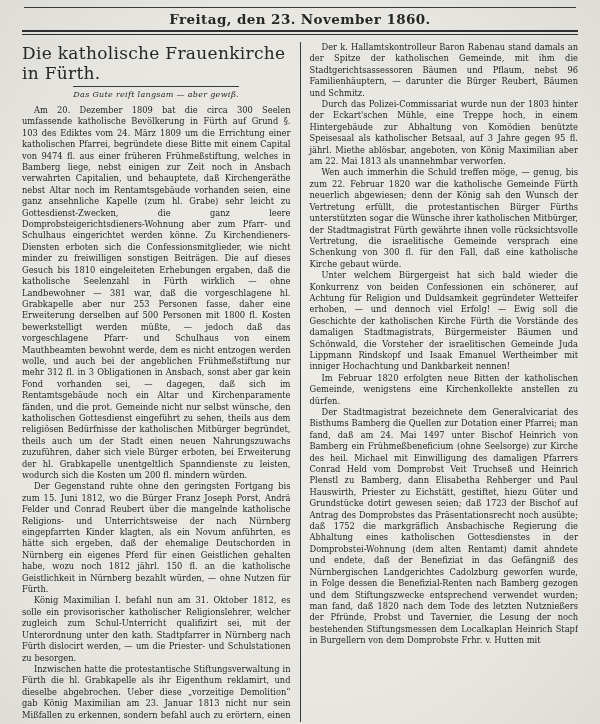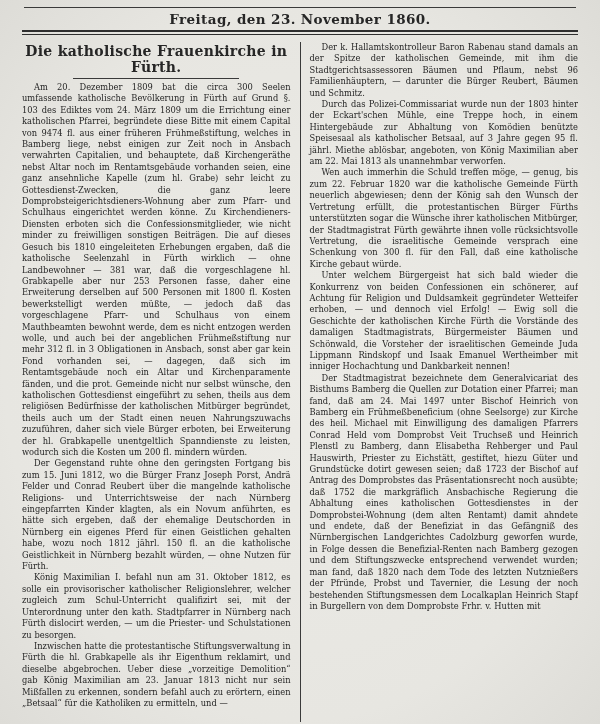--- a/index.html
+++ b/index.html
@@ -35,23 +35,22 @@
     margin-top: 7px;
     height: 680px;
     overflow: hidden;
   }
   .col { flex: 1 1 0; overflow: hidden; min-width: 0; }
   .col.left  { padding-right: 9px; }
   .col.right { padding-left: 9px; }
   .divider { width: 1px; background: #3a3a3a; flex: 0 0 1px; }
   
   .article-title {
-    font-size: 14px;
-    font-weight: bold;
-    text-align: center;
+    font-size: 17px;
+    font-weight: normal;
     margin: 1px 0 0 0;
     letter-spacing: 0.3px;
   }
   .title-rule {
     width: 62%;
     border-top: 1px solid #3a3a3a;
     margin: 3px auto 3px auto;
   }
   .motto {
     text-align: center;
@@ -82,32 +81,34 @@
     <div class="mast-rule-thick"></div>
     <div class="mast-rule-thin"></div>
   </div>
 
   <div class="columns">
 
     <div class="col left">
       <div class="article-header">
         <h1 class="article-title">Die katholische Frauenkirche in Fürth.</h1>
         <div class="title-rule"></div>
+        <div class="motto">Das Gute reift langsam — aber gewiß.</div>
       </div>
       <p class="para">Am 20. Dezember 1809 bat die circa 300 Seelen umfassende katholische Bevölkerung in Fürth auf Grund §. 103 des Ediktes vom 24. März 1809 um die Errichtung einer katholischen Pfarrei, begründete diese Bitte mit einem Capital von 9474 fl. aus einer früheren Frühmeßstiftung, welches in Bamberg liege, nebst einigen zur Zeit noch in Ansbach verwahrten Capitalien, und behauptete, daß Kirchengeräthe nebst Altar noch im Rentamtsgebäude vorhanden seien, eine ganz ansehnliche Kapelle (zum hl. Grabe) sehr leicht zu Gottesdienst-Zwecken, die ganz leere Domprobsteigerichtsdieners-Wohnung aber zum Pfarr- und Schulhaus eingerichtet werden könne. Zu Kirchendieners-Diensten erboten sich die Confessionsmitglieder, wie nicht minder zu freiwilligen sonstigen Beiträgen. Die auf dieses Gesuch bis 1810 eingeleiteten Erhebungen ergaben, daß die katholische Seelenzahl in Fürth wirklich — ohne Landbewohner — 381 war, daß die vorgeschlagene hl. Grabkapelle aber nur 253 Personen fasse, daher eine Erweiterung derselben auf 500 Personen mit 1800 fl. Kosten bewerkstelligt werden müßte, — jedoch daß das vorgeschlagene Pfarr- und Schulhaus von einem Mauthbeamten bewohnt werde, dem es nicht entzogen werden wolle, und auch bei der angeblichen Frühmeßstiftung nur mehr 312 fl. in 3 Obligationen in Ansbach, sonst aber gar kein Fond vorhanden sei, — dagegen, daß sich im Rentamtsgebäude noch ein Altar und Kirchenparamente fänden, und die prot. Gemeinde nicht nur selbst wünsche, den katholischen Gottesdienst eingeführt zu sehen, theils aus dem religiösen Bedürfnisse der katholischen Mitbürger begründet, theils auch um der Stadt einen neuen Nahrungszuwachs zuzuführen, daher sich viele Bürger erboten, bei Erweiterung der hl. Grabkapelle unentgeltlich Spanndienste zu leisten, wodurch sich die Kosten um 200 fl. mindern würden.</p>
       <p class="para">Der Gegenstand ruhte ohne den geringsten Fortgang bis zum 15. Juni 1812, wo die Bürger Franz Joseph Porst, Andrä Felder und Conrad Reubert über die mangelnde katholische Religions- und Unterrichtsweise der nach Nürnberg eingepfarrten Kinder klagten, als ein Novum anführten, es hätte sich ergeben, daß der ehemalige Deutschorden in Nürnberg ein eigenes Pferd für einen Geistlichen gehalten habe, wozu noch 1812 jährl. 150 fl. an die katholische Geistlichkeit in Nürnberg bezahlt würden, — ohne Nutzen für Fürth.</p>
       <p class="para">König Maximilian I. befahl nun am 31. Oktober 1812, es solle ein provisorischer katholischer Religionslehrer, welcher zugleich zum Schul-Unterricht qualifizirt sei, mit der Unterordnung unter den kath. Stadtpfarrer in Nürnberg nach Fürth dislocirt werden, — um die Priester- und Schulstationen zu besorgen.</p>
       <p class="para">Inzwischen hatte die protestantische Stiftungsverwaltung in Fürth die hl. Grabkapelle als ihr Eigenthum reklamirt, und dieselbe abgebrochen. Ueber diese „vorzeitige Demolition“ gab König Maximilian am 23. Januar 1813 nicht nur sein Mißfallen zu erkennen, sondern befahl auch zu erörtern, einen „Betsaal“ für die Katholiken zu ermitteln, und —</p>
     </div>
 
     <div class="divider"></div>
 
     <div class="col right">
       <p class="para">Der k. Hallamtskontrolleur Baron Rabenau stand damals an der Spitze der katholischen Gemeinde, mit ihm die Stadtgerichtsassessoren Bäumen und Pflaum, nebst 96 Familienhäuptern, — darunter die Bürger Reubert, Bäumen und Schmitz.</p>
       <p class="para">Durch das Polizei-Commissariat wurde nun der 1803 hinter der Eckart'schen Mühle, eine Treppe hoch, in einem Hintergebäude zur Abhaltung von Komödien benützte Speisesaal als katholischer Betsaal, auf 3 Jahre gegen 95 fl. jährl. Miethe ablösbar, angeboten, von König Maximilian aber am 22. Mai 1813 als unannehmbar verworfen.</p>
       <p class="para">Wen auch immerhin die Schuld treffen möge, — genug, bis zum 22. Februar 1820 war die katholische Gemeinde Fürth neuerlich abgewiesen; denn der König sah den Wunsch der Vertretung erfüllt, die protestantischen Bürger Fürths unterstützten sogar die Wünsche ihrer katholischen Mitbürger, der Stadtmagistrat Fürth gewährte ihnen volle rücksichtsvolle Vertretung, die israelitische Gemeinde versprach eine Schenkung von 300 fl. für den Fall, daß eine katholische Kirche gebaut würde.</p>
       <p class="para">Unter welchem Bürgergeist hat sich bald wieder die Konkurrenz von beiden Confessionen ein schönerer, auf Achtung für Religion und Duldsamkeit gegründeter Wetteifer erhoben, — und dennoch viel Erfolg! — Ewig soll die Geschichte der katholischen Kirche Fürth die Vorstände des damaligen Stadtmagistrats, Bürgermeister Bäumen und Schönwald, die Vorsteher der israelitischen Gemeinde Juda Lippmann Rindskopf und Isaak Emanuel Wertheimber mit inniger Hochachtung und Dankbarkeit nennen!</p>
+      <p class="para">Im Februar 1820 erfolgten neue Bitten der katholischen Gemeinde, wenigstens eine Kirchenkollekte anstellen zu dürfen.</p>
       <p class="para">Der Stadtmagistrat bezeichnete dem Generalvicariat des Bisthums Bamberg die Quellen zur Dotation einer Pfarrei; man fand, daß am 24. Mai 1497 unter Bischof Heinrich von Bamberg ein Frühmeßbeneficium (ohne Seelsorge) zur Kirche des heil. Michael mit Einwilligung des damaligen Pfarrers Conrad Held vom Domprobst Veit Truchseß und Heinrich Plenstl zu Bamberg, dann Elisabetha Rehberger und Paul Hauswirth, Priester zu Eichstätt, gestiftet, hiezu Güter und Grundstücke dotirt gewesen seien; daß 1723 der Bischof auf Antrag des Domprobstes das Präsentationsrecht noch ausübte; daß 1752 die markgräflich Ansbachische Regierung die Abhaltung eines katholischen Gottesdienstes in der Domprobstei-Wohnung (dem alten Rentamt) damit ahndete und endete, daß der Benefiziat in das Gefängniß des Nürnbergischen Landgerichtes Cadolzburg geworfen wurde, in Folge dessen die Benefizial-Renten nach Bamberg gezogen und dem Stiftungszwecke entsprechend verwendet wurden; man fand, daß 1820 nach dem Tode des letzten Nutznießers der Pfründe, Probst und Tavernier, die Lesung der noch bestehenden Stiftungsmessen dem Localkaplan Heinrich Stapf in Burgellern von dem Domprobste Frhr. v. Hutten mit</p>
     </div>
 
   </div>
 
 </div>
 
 </body></html>

